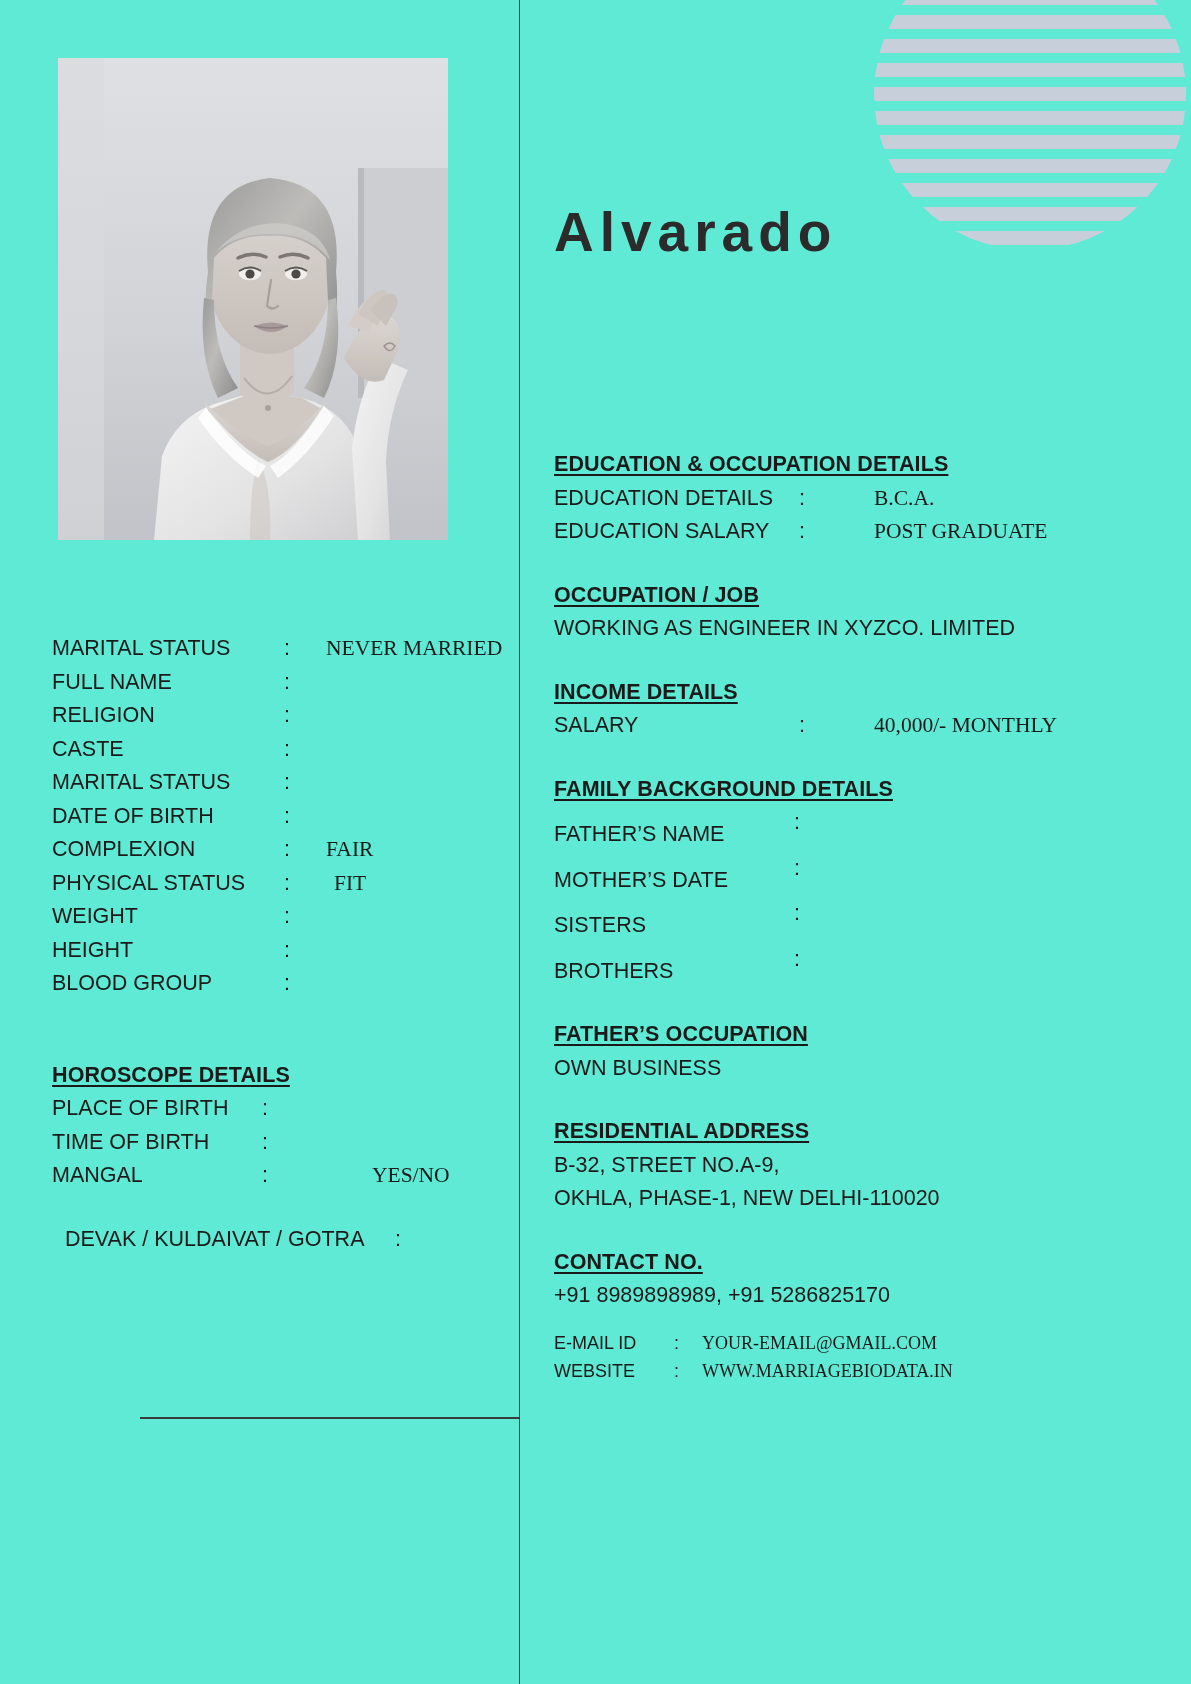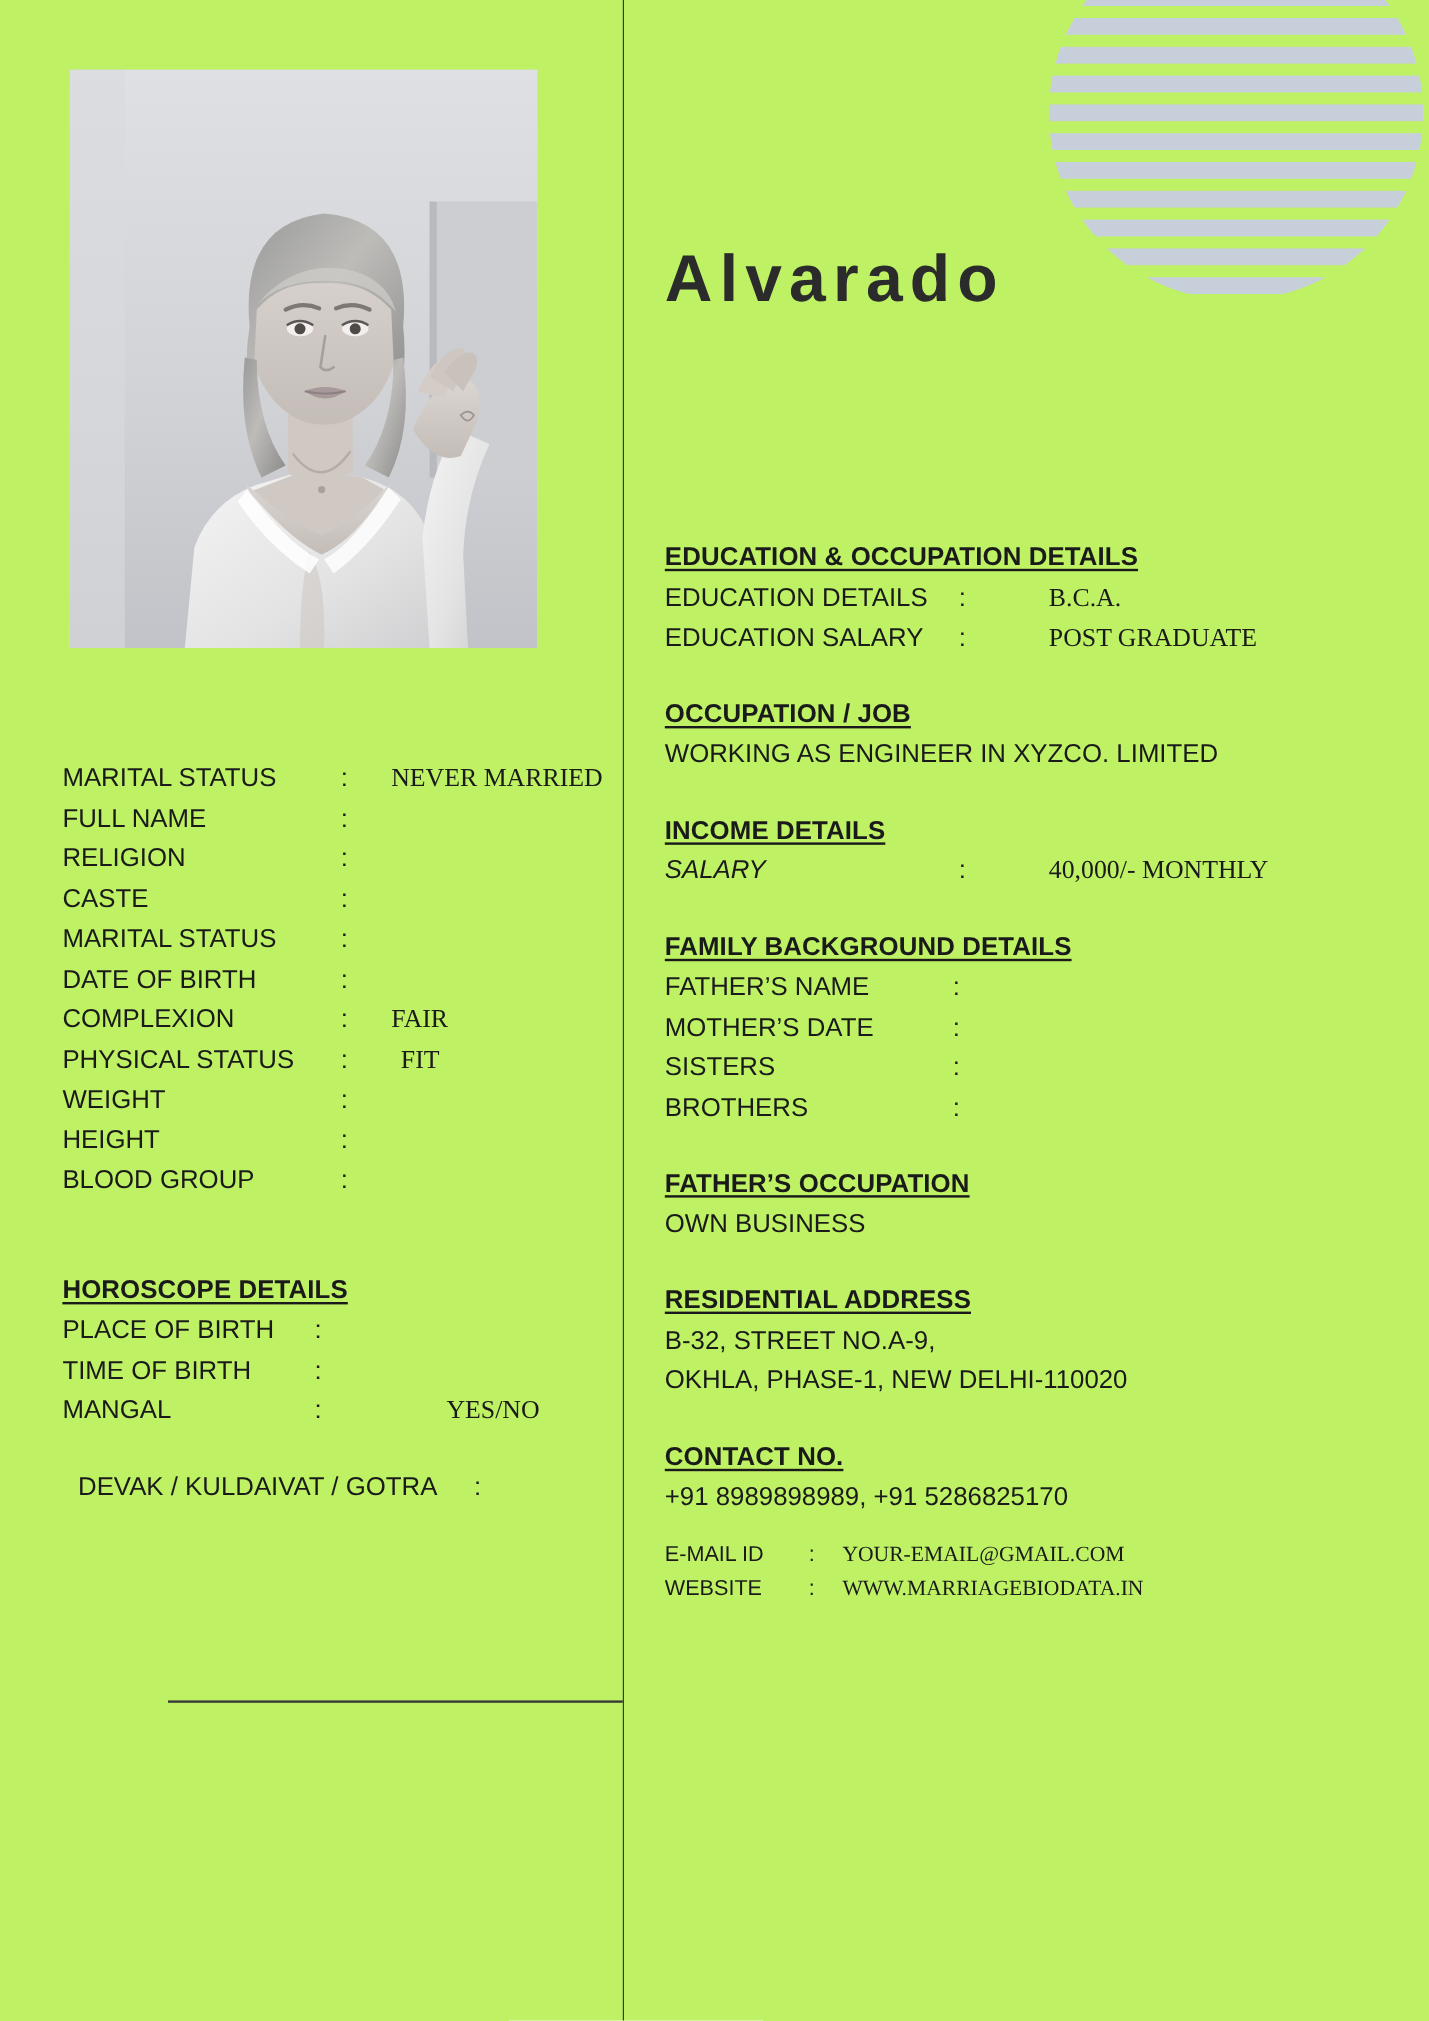--- a/index.html
+++ b/index.html
@@ -8,21 +8,21 @@
     background: #ffffff;
   }
   body {
     font-family: "Liberation Sans", sans-serif;
     color: #1a1a1a;
   }
   #page {
     position: relative;
     width: 1191px;
     height: 1684px;
-    background: #bef264;
+    background: #5eead4;
     overflow: hidden;
   }
 
   
   #circle-deco {
     position: absolute;
     left: 874px;
     top: -62px;
     width: 312px;
     height: 312px;
@@ -111,24 +111,24 @@
   #left-col .horo .label  { width: 210px; }
   #left-col .horo .colon  { width: 110px; }
 
   #left-col .devak .label { width: 330px; margin-left: 13px; }
   #left-col .devak .colon { width: 40px; }
 
   
   #right-col .edu .label    { width: 245px; }
   #right-col .edu .colon    { width: 65px; }
 
-  #right-col .income .label { width: 245px; font-style: italic; }
+  #right-col .income .label { width: 245px; }
   #right-col .income .colon { width: 65px; }
 
-  #right-col .fam .label    { width: 240px; }
+  #right-col .fam .label    { width: 240px; margin-top: 12px; }
   #right-col .fam .colon    { width: 30px; }
 
   .plain-line { white-space: nowrap; }
 
   
   .small-block { font-size: 18px; line-height: 28px; }
   .small-block .label { width: 120px; }
   .small-block .colon { width: 28px; }
 </style>
 </head>

